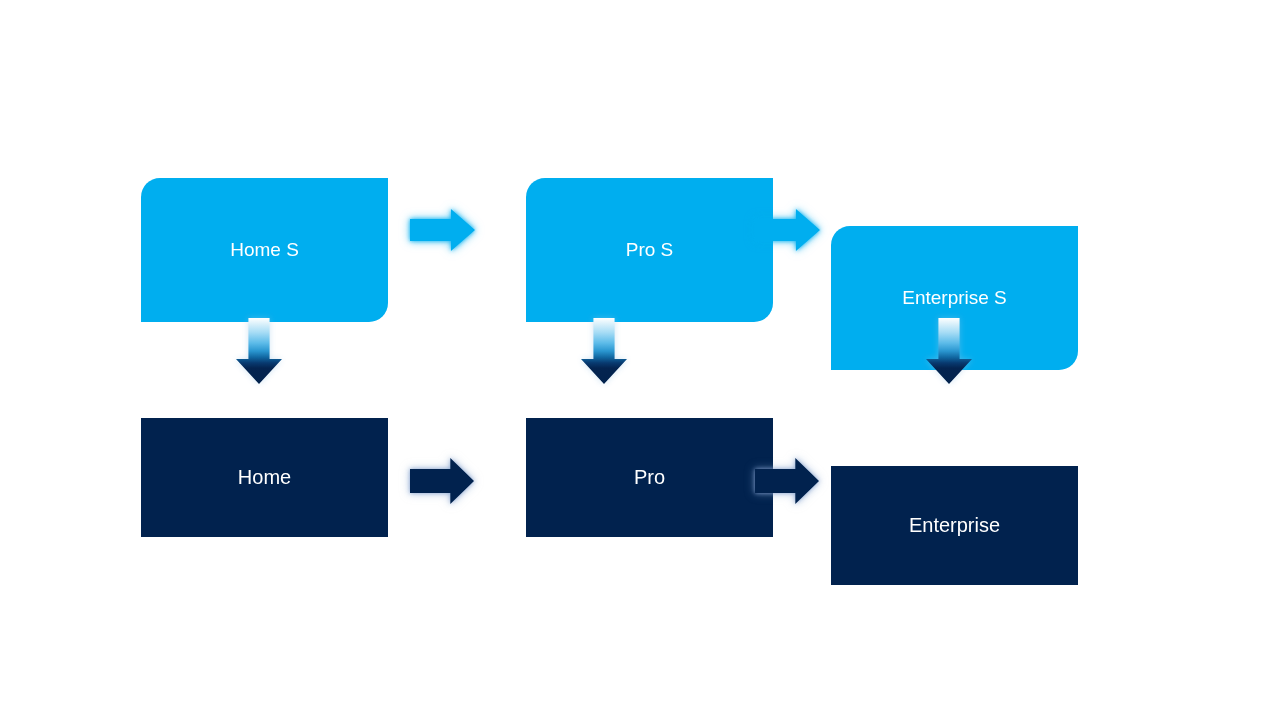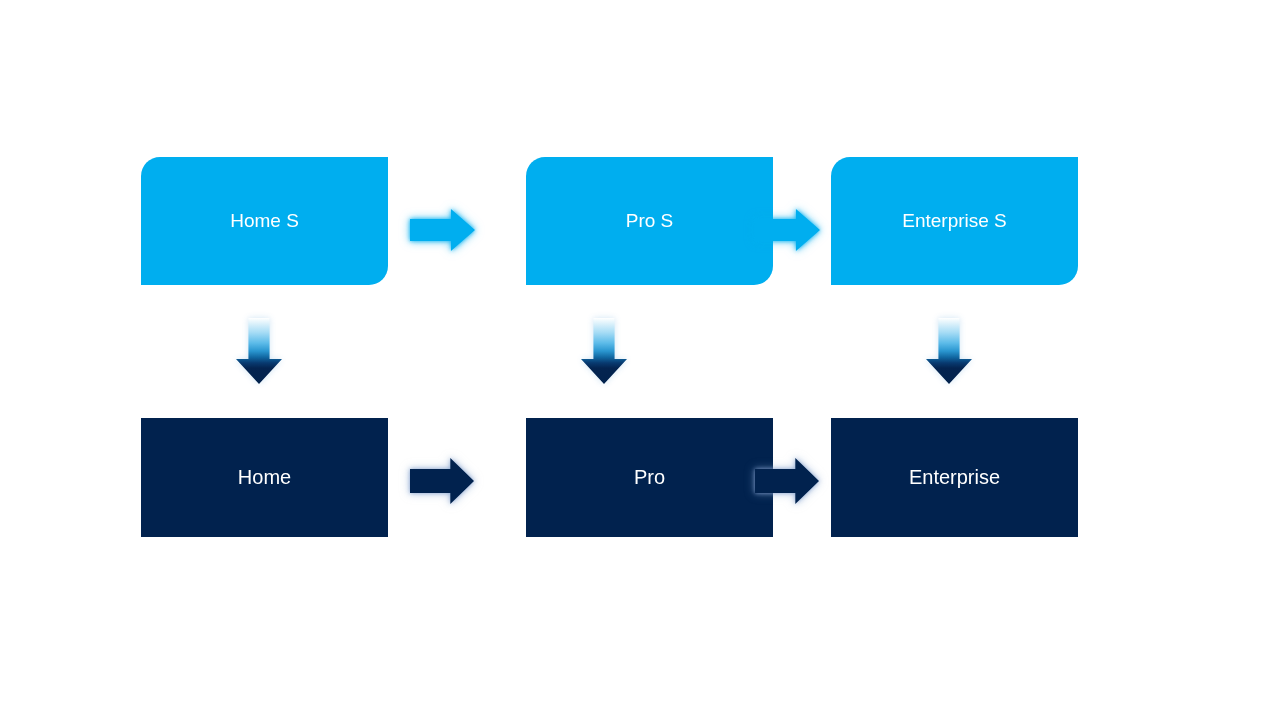--- a/index.html
+++ b/index.html
@@ -21,35 +21,35 @@
     position: absolute;
     width: 247px;
     display: flex;
     align-items: center;
     justify-content: center;
     color: var(--text_light, #ffffff);
     box-sizing: border-box;
     text-align: center;
   }
   .top-node {
-    top: 157px;
-    height: 128px;
+    top: 178px;
+    height: 144px;
     background: var(--accent_light, #00aeef);
     border-radius: 19px 0 19px 0;
     font-size: 19px;
   }
   .bottom-node {
     top: 418px;
     height: 119px;
     background: var(--accent_dark, #01224e);
     font-size: 20px;
   }
   .col1 { left: 141px; }
   .col2 { left: 486px; margin-left: 40px; }
-  .col3 { left: 831px; }
+  .col3 { left: 831px; margin-top: 48px; }
 
   
   .h-arrow {
     position: absolute;
   }
   .h-top    { top: 209px; width: 65px; height: 42px; }
   .h-bottom { top: 458px; width: 64px; height: 46px; }
   .hpos1 { left: 410px; }
   .hpos2 { left: 755px; }
   .right-shape {

